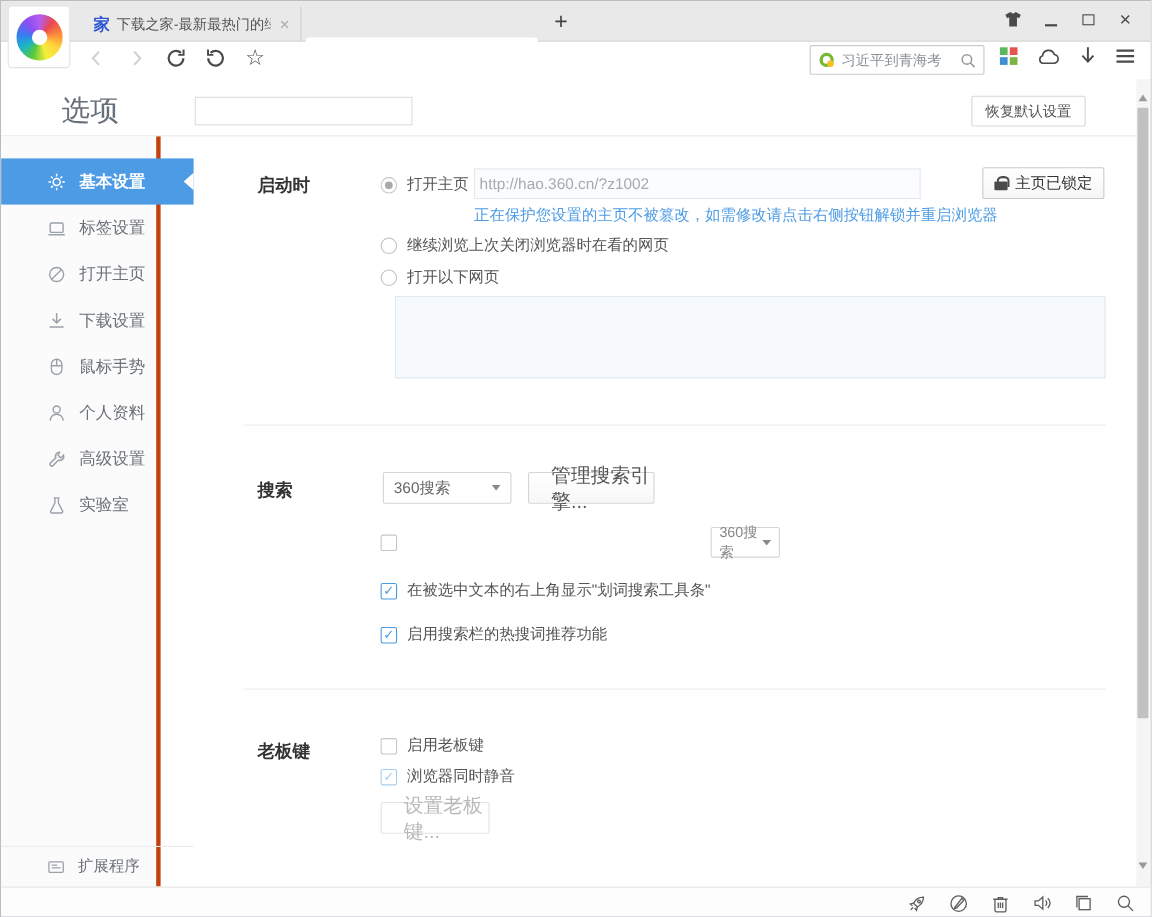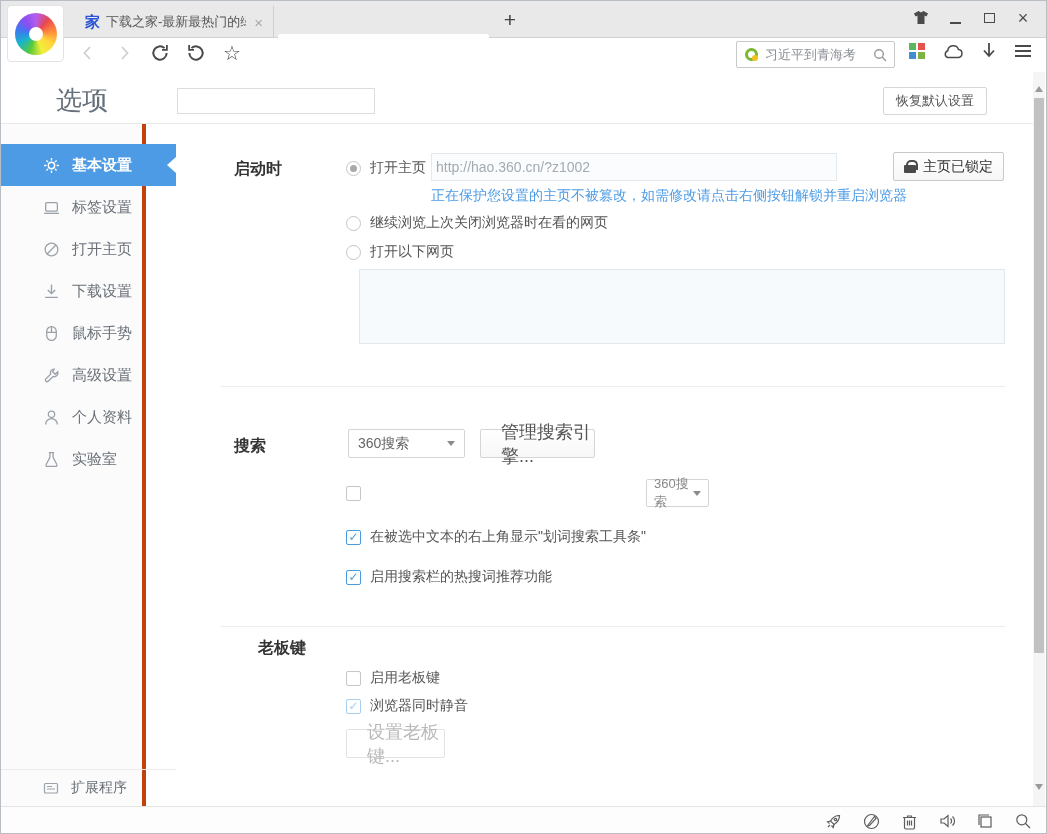--- a/index.html
+++ b/index.html
@@ -288,34 +288,34 @@
         <span class="sicon">
           <svg width="17" height="17" viewBox="0 0 16 16" fill="none" stroke="currentColor" stroke-width="1.2">
               <rect x="3.5" y="1.5" width="9" height="13" rx="4.5"></rect>
               <path d="M8 1.5v5.5M3.5 7h9"></path>
             </svg>
         </span>
         <span>鼠标手势</span>
       </div>
       <div class="side-item">
         <span class="sicon">
-          <svg width="17" height="17" viewBox="0 0 16 16" fill="none" stroke="currentColor" stroke-width="1.3">
-              <path d="M10.5 2 a3.5 3.5 0 0 0 -3.3 4.7 L2.5 11.4 a1.6 1.6 0 0 0 2.2 2.2 L9.4 8.9 a3.5 3.5 0 0 0 4.5-4.4 L11.5 6.9 L9.2 4.6 Z"></path>
-            </svg>
-        </span>
-        <span>高级设置</span>
-      </div>
-      <div class="side-item">
-        <span class="sicon">
           <svg width="17" height="17" viewBox="0 0 16 16" fill="none" stroke="currentColor" stroke-width="1.2">
               <circle cx="8" cy="5" r="3"></circle>
               <path d="M2.5 14.5 a5.5 5.5 0 0 1 11 0"></path>
             </svg>
         </span>
         <span>个人资料</span>
+      </div>
+      <div class="side-item">
+        <span class="sicon">
+          <svg width="17" height="17" viewBox="0 0 16 16" fill="none" stroke="currentColor" stroke-width="1.3">
+              <path d="M10.5 2 a3.5 3.5 0 0 0 -3.3 4.7 L2.5 11.4 a1.6 1.6 0 0 0 2.2 2.2 L9.4 8.9 a3.5 3.5 0 0 0 4.5-4.4 L11.5 6.9 L9.2 4.6 Z"></path>
+            </svg>
+        </span>
+        <span>高级设置</span>
       </div>
       <div class="side-item">
         <span class="sicon">
           <svg width="17" height="17" viewBox="0 0 16 16" fill="none" stroke="currentColor" stroke-width="1.2">
               <path d="M5.5 1.5h5M6.5 1.5v4.5 L3 12.7 a1.2 1.2 0 0 0 1.1 1.8 h7.8 a1.2 1.2 0 0 0 1.1-1.8 L9.5 6 V1.5"></path>
             </svg>
         </span>
         <span>实验室</span>
       </div>
     </div>
@@ -376,21 +376,21 @@
     <span class="checkbox on">✓</span>
     <span class="rlabel">在被选中文本的右上角显示"划词搜索工具条"</span>
   </div>
   <div class="row" style="left:345px; top:565px; height:22px;">
     <span class="checkbox on">✓</span>
     <span class="rlabel">启用搜索栏的热搜词推荐功能</span>
   </div>
 
   <div class="hdivider" style="top:625px;"></div>
 
-  <div class="sec-label" style="left:233px; top:637px;margin-left:24px;">老板键</div>
+  <div class="sec-label" style="left:233px; top:672px;">老板键</div>
 
   <div class="row" style="left:345px; top:666px; height:22px;">
     <span class="checkbox"></span>
     <span class="rlabel">启用老板键</span>
   </div>
   <div class="row" style="left:345px; top:694px; height:22px;">
     <span class="checkbox on-dim">✓</span>
     <span class="rlabel">浏览器同时静音</span>
   </div>
   <div class="btn disabled" style="position:absolute; left:345px; top:728px; width:99px; height:29px;">设置老板键...</div>

